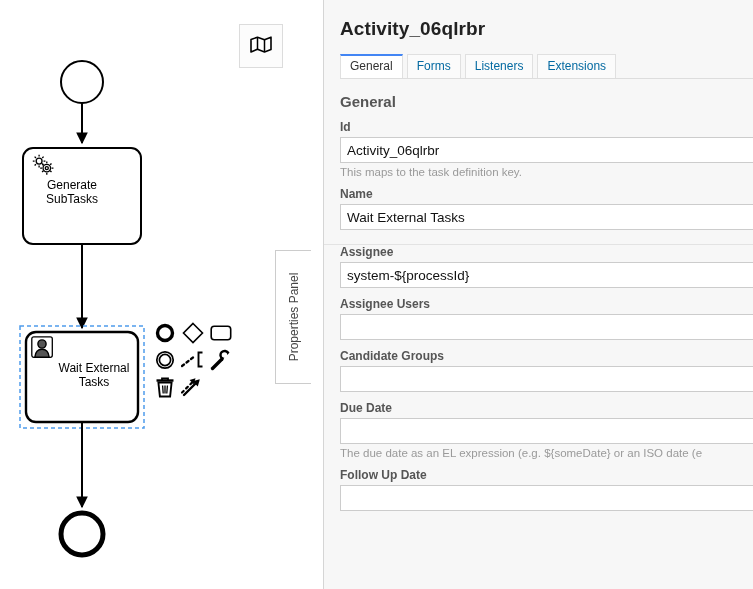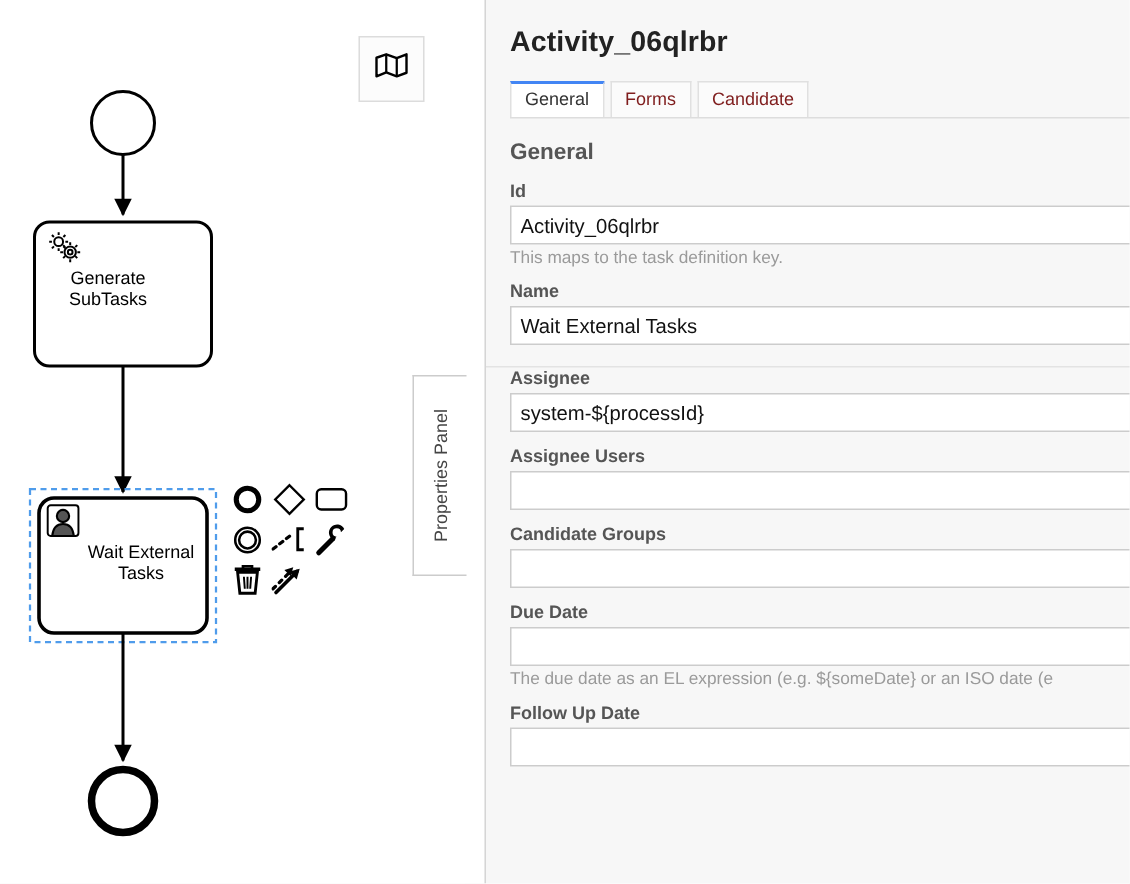--- a/index.html
+++ b/index.html
@@ -114,21 +114,21 @@
   
   #panel-tabs {
     display: flex;
     align-items: flex-end;
     margin: 14px 0 0 16px;
     border-bottom: 1px solid #dddddd;
     height: 24px;
   }
   .panel-tab {
     font-size: 12px;
-    color: #7f1d1d;
+    color: #0369a1;
     padding: 4px 9px 5px 9px;
     border: 1px solid #e0e0e0;
     border-bottom: none;
     background: #fbfbfb;
     margin-right: 4px;
     cursor: pointer;
     box-sizing: border-box;
     height: 24px;
     line-height: 14px;
     white-space: nowrap;
@@ -332,21 +332,22 @@
   <span>Properties Panel</span>
 </div>
 
 <div id="properties-panel">
 
   <div id="panel-header-title">Activity_06qlrbr</div>
 
   <div id="panel-tabs">
     <div class="panel-tab active">General</div>
     <div class="panel-tab">Forms</div>
-    <div class="panel-tab">Candidate</div>
+    <div class="panel-tab">Listeners</div>
+    <div class="panel-tab">Extensions</div>
   </div>
 
   <div class="panel-group">
     <div class="group-title">General</div>
 
     <div class="field-label">Id</div>
     <input class="field-input" type="text" value="Activity_06qlrbr" style="">
     <div class="field-hint">This maps to the task definition key.</div>
 
     <div class="field-label">Name</div>

